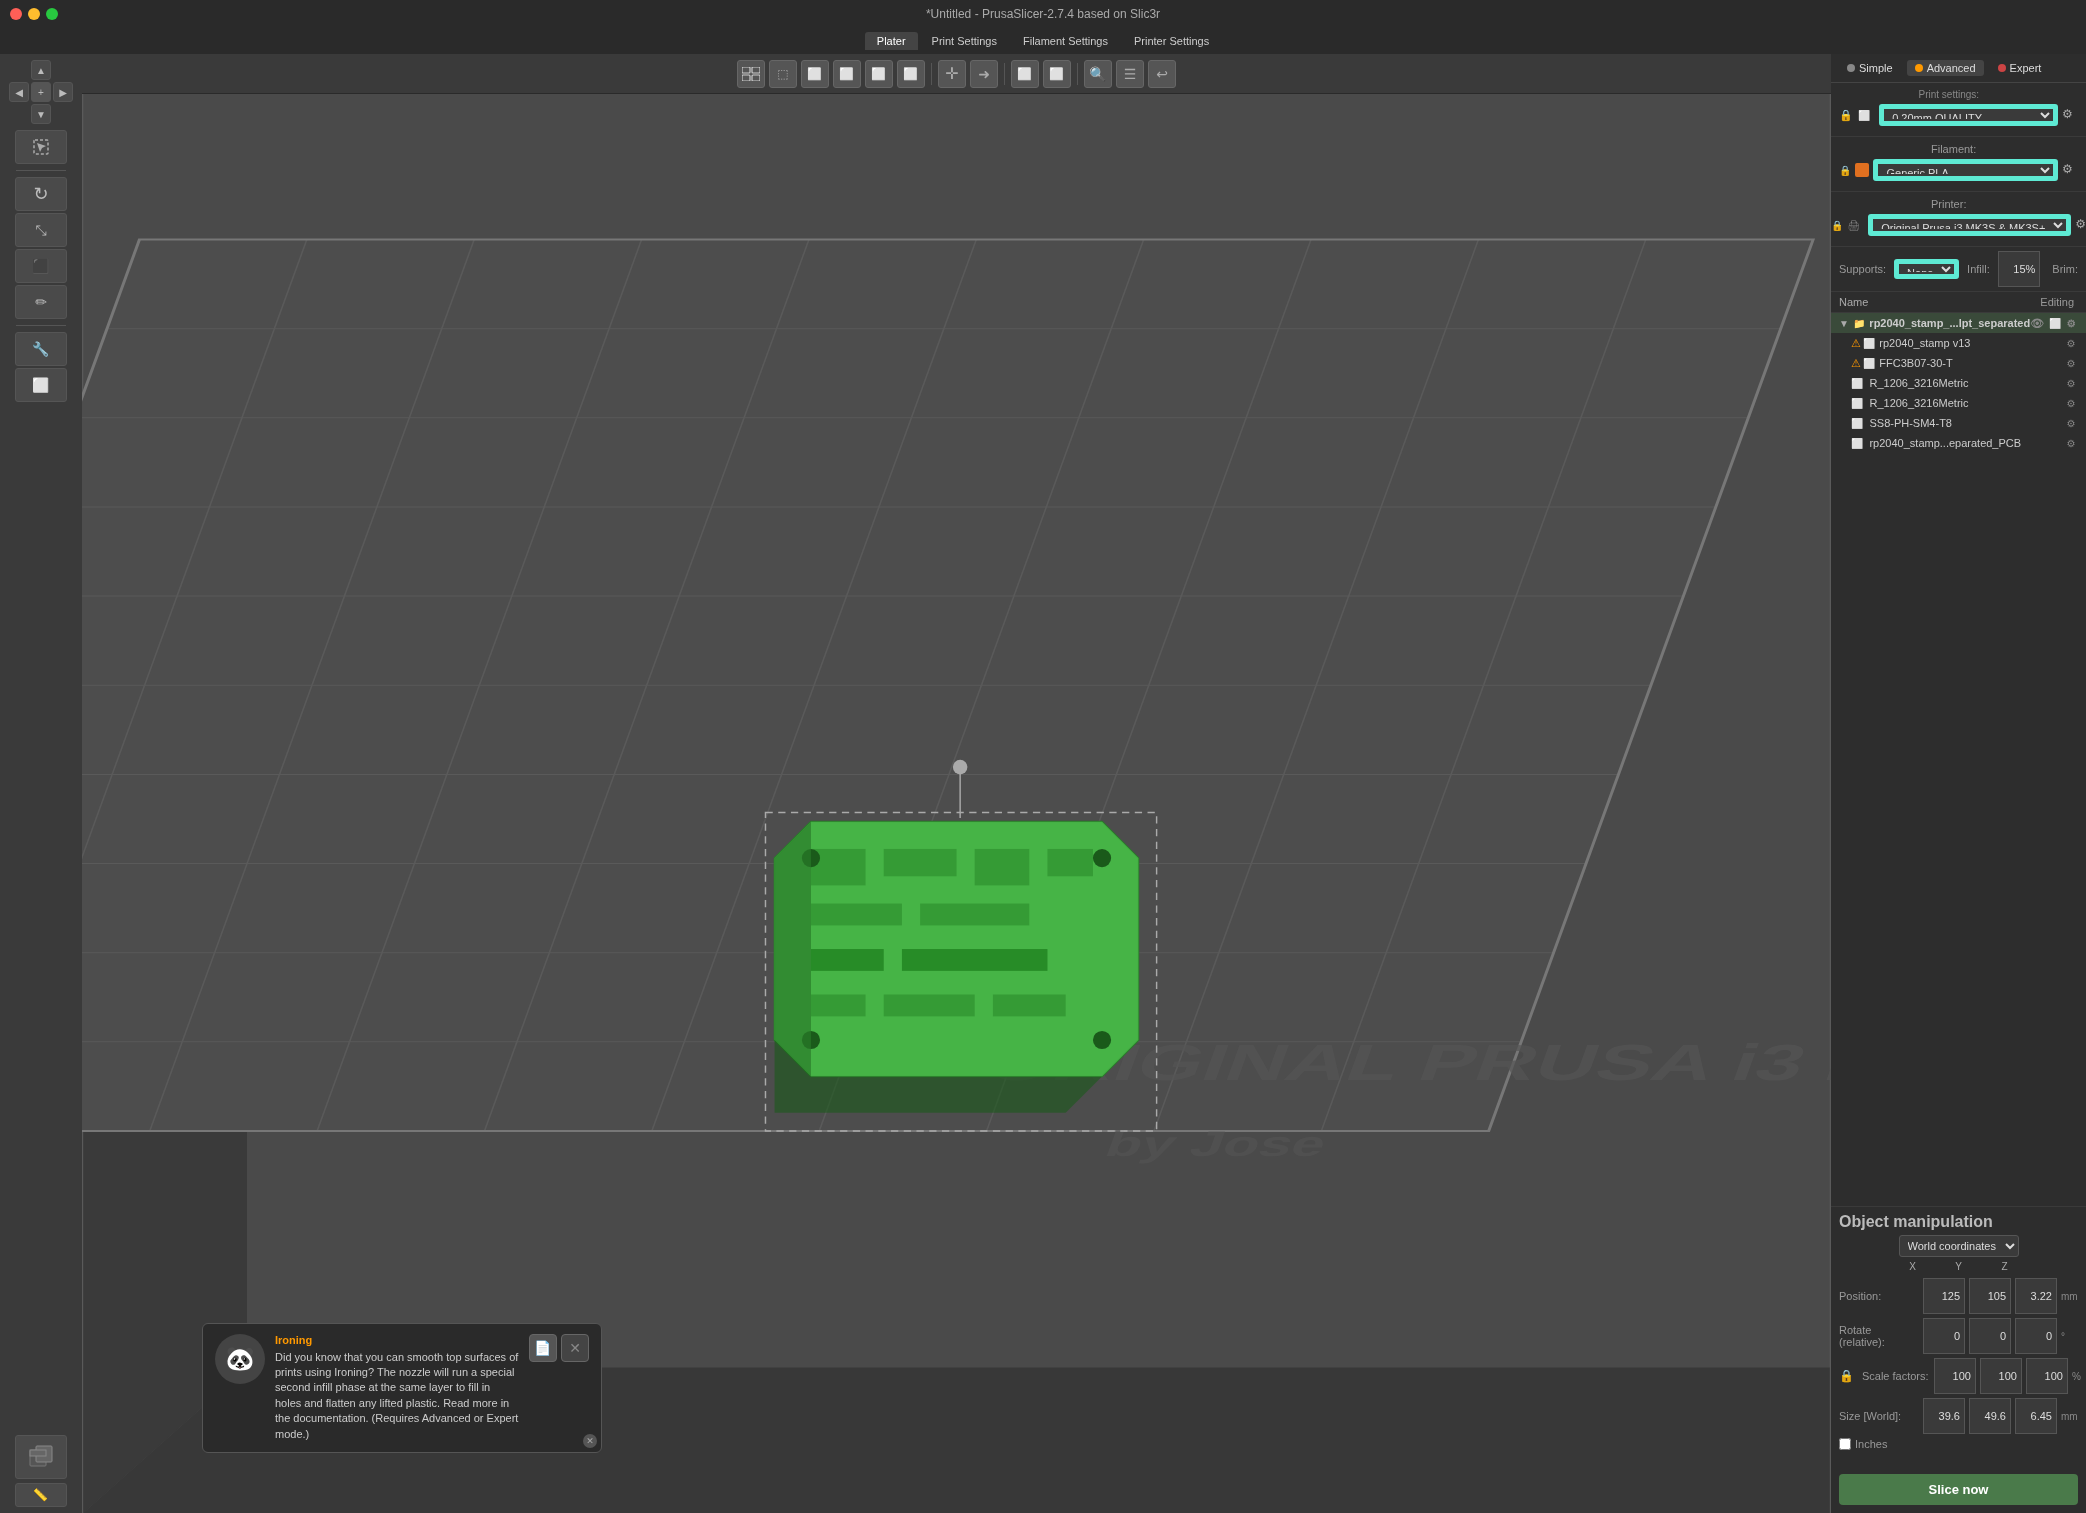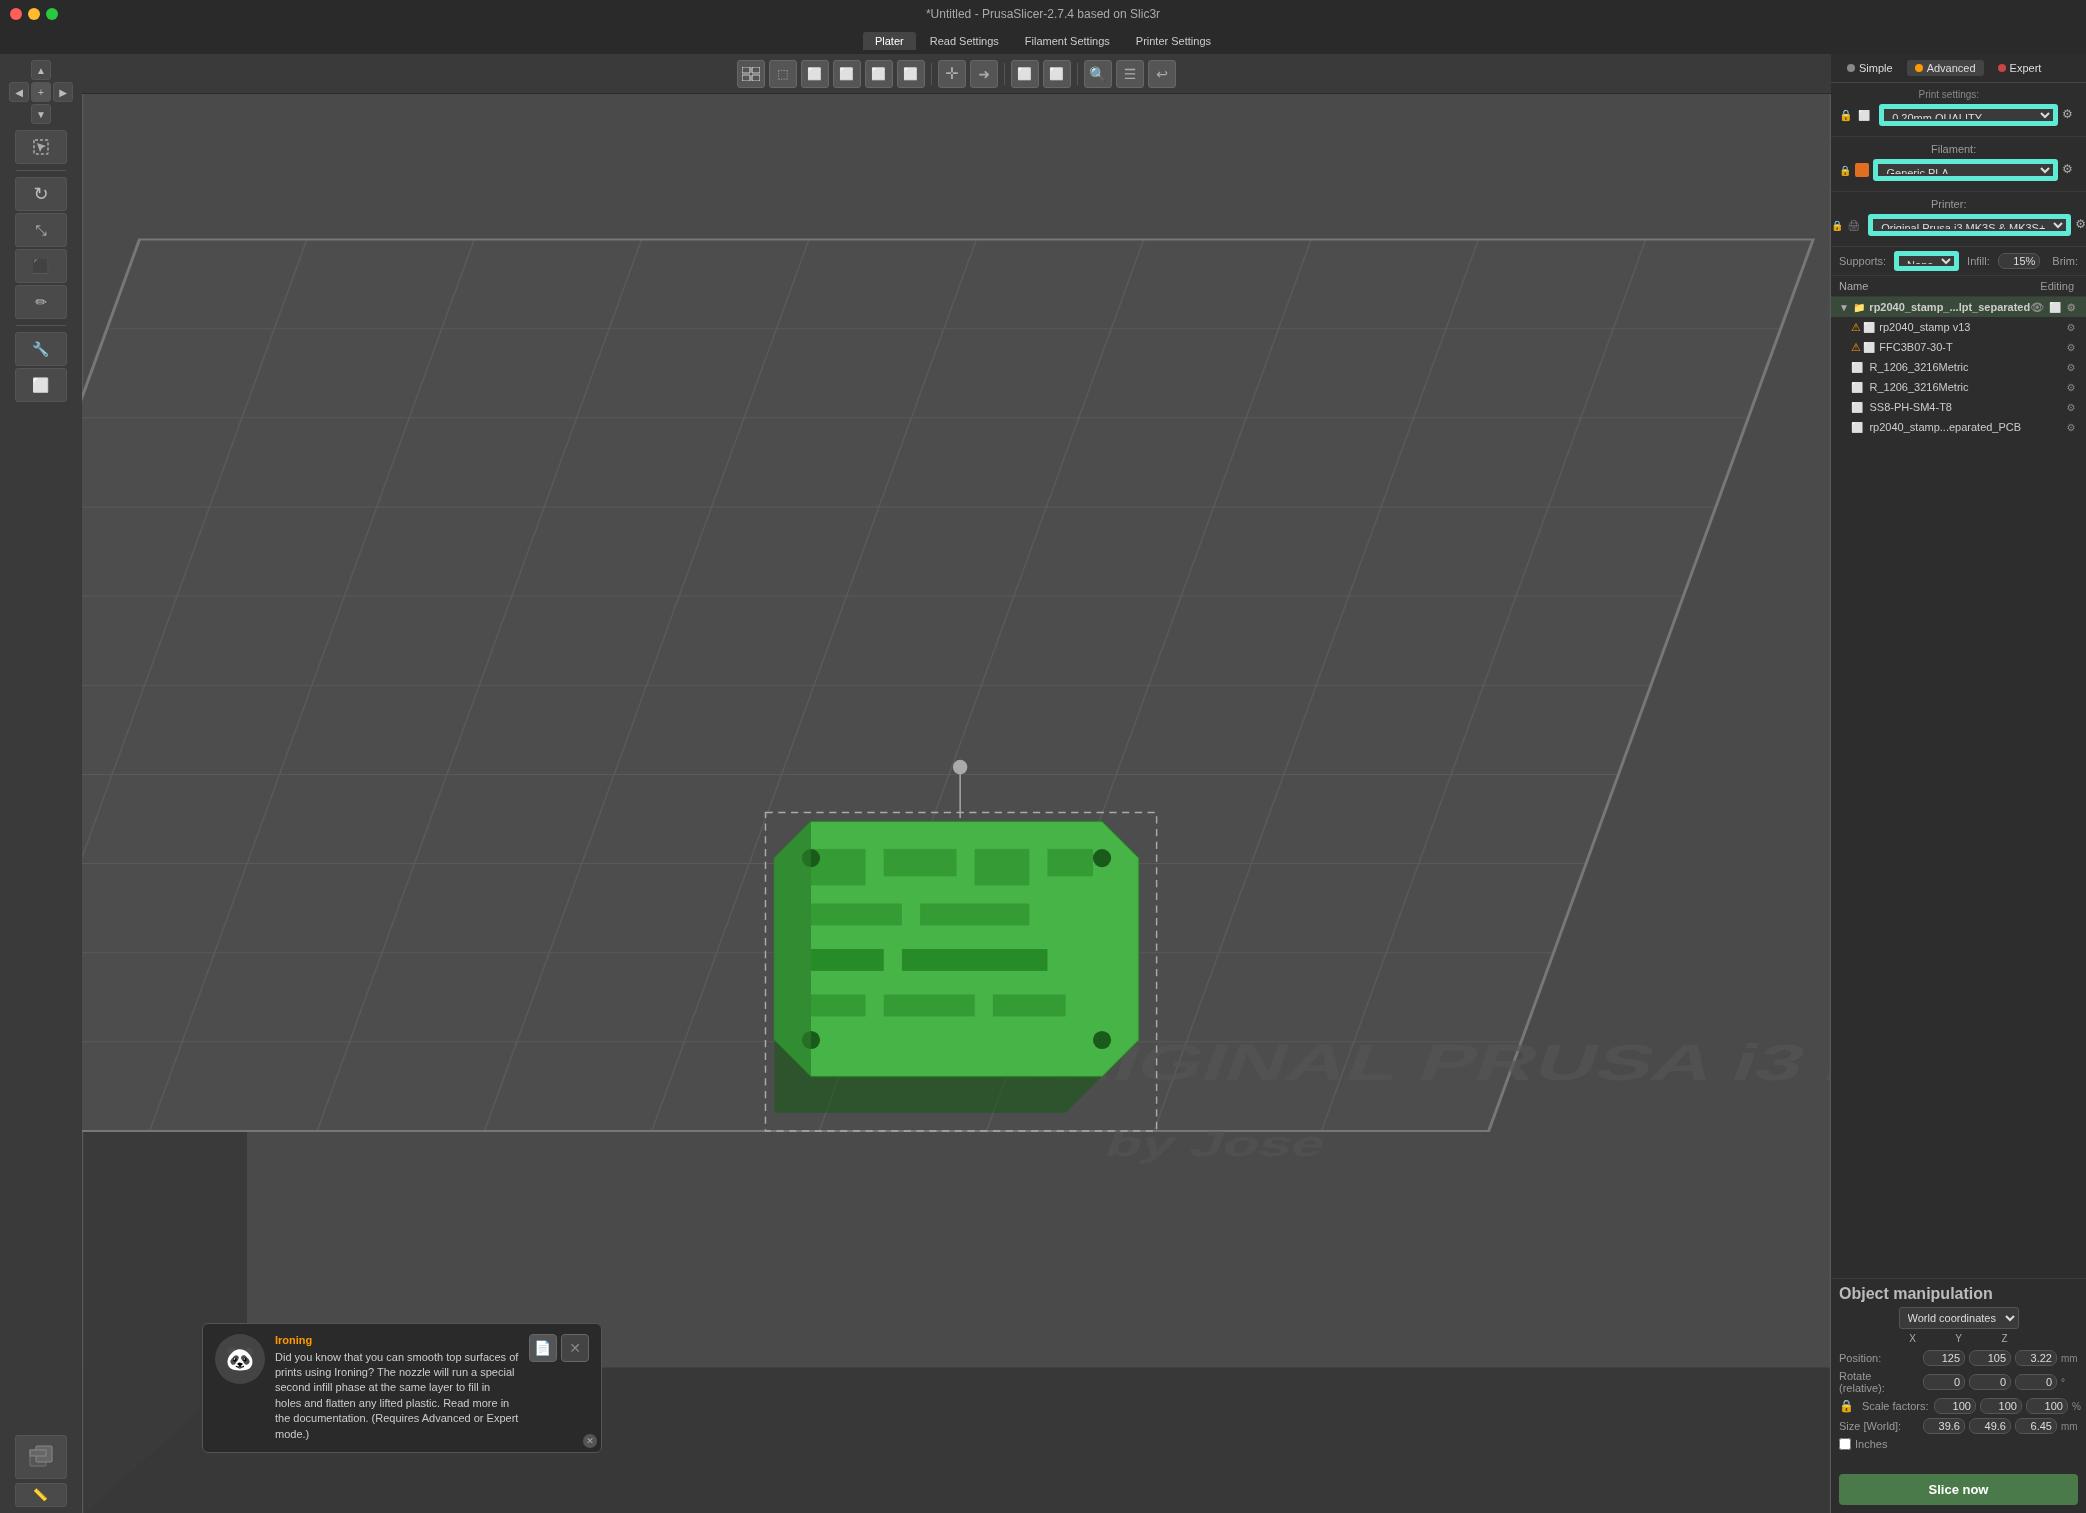--- a/index.html
+++ b/index.html
@@ -348,25 +348,25 @@
     .manip-label {
       color: #999;
       font-size: 11px;
       width: 80px;
       flex-shrink: 0;
     }
     .manip-input {
       flex: 1;
       background: #3a3a3a;
       border: 1px solid #555;
-      border-radius: 7px;
+      border-radius: 0;
       color: #ddd;
       font-size: 11px;
       padding: 2px 4px;
-      height: 16px;
+      height: 36px;
       text-align: right;
       width: 42px;
     }
     .manip-unit {
       color: #888;
       font-size: 10px;
       width: 20px;
     }
     .lock-icon { color: #888; font-size: 12px; cursor: pointer; margin-right: 4px; }
 
@@ -485,21 +485,21 @@
   <div class="titlebar-buttons">
     <button class="tb-btn tb-close"></button>
     <button class="tb-btn tb-min"></button>
     <button class="tb-btn tb-max"></button>
   </div>
   <div class="titlebar-title">*Untitled - PrusaSlicer-2.7.4 based on Slic3r</div>
 </div>
 
 <div class="menu-tabs">
   <div class="menu-tab active">Plater</div>
-  <div class="menu-tab">Read Settings</div>
+  <div class="menu-tab">Print Settings</div>
   <div class="menu-tab">Filament Settings</div>
   <div class="menu-tab">Printer Settings</div>
 </div>
 
 <div class="main-layout">
 
   <div class="left-toolbar">
     <div class="nav-group">
 
       <div style="display:flex; flex-direction:column; align-items:center; width:52px; margin-bottom:4px;">

